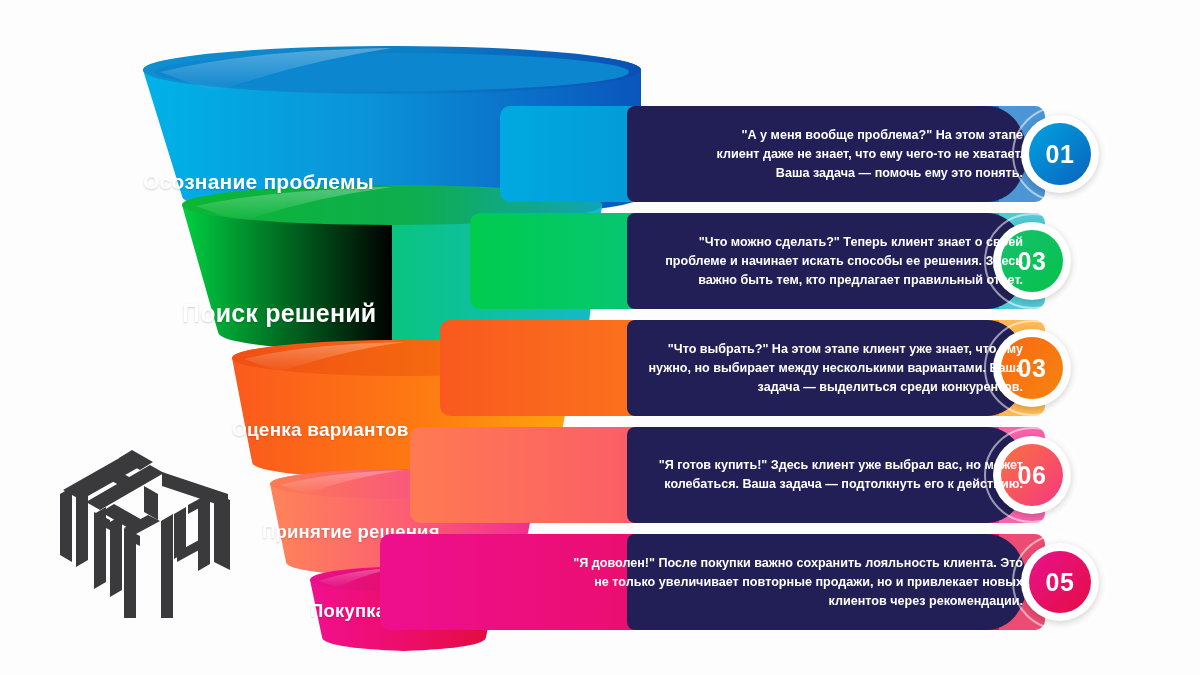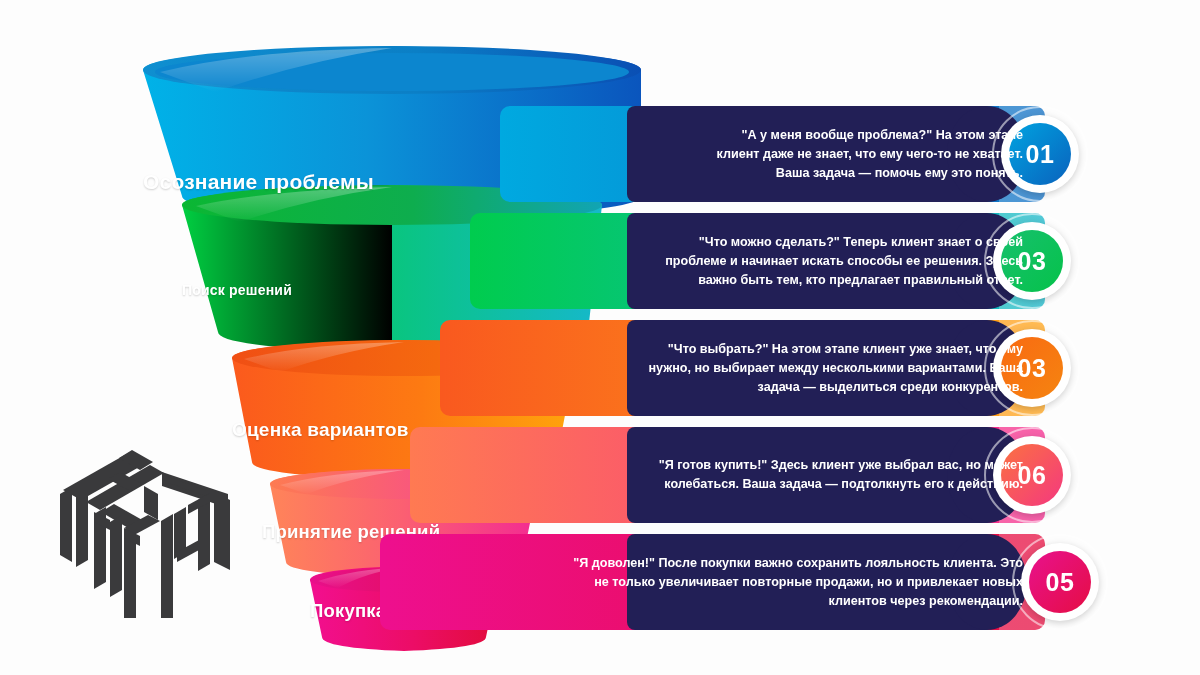--- a/index.html
+++ b/index.html
@@ -177,34 +177,34 @@
 
     <g>
       <path d="M310,580 Q310,569 404,566 Q498,569 498,580 L486,637
                Q486,648 404,651 Q322,648 322,637 Z" fill="url(#g5)"></path>
       <ellipse cx="404" cy="580" rx="94" ry="12" fill="url(#g5top)"></ellipse>
       <path d="M318,581 Q355,569 404,567 Q364,573 338,588 Z" fill="url(#shine)"></path>
     </g>
   </svg>
 
   <div class="funnel-label" style="left:143px;top:170px;width:498px;font-size:21px;">Осознание проблемы</div>
-  <div class="funnel-label" style="left:182px;top:282px;width:420px;font-size:14px;">Поиск решений</div>
+  <div class="funnel-label" style="left:182px;top:299px;width:420px;font-size:25px;">Поиск решений</div>
   <div class="funnel-label" style="left:232px;top:419px;width:344px;font-size:19px;">Оценка вариантов</div>
-  <div class="funnel-label" style="left:262px;top:521px;width:284px;font-size:18.5px;">Принятие решений</div>
+  <div class="funnel-label" style="left:262px;top:521px;width:284px;font-size:18.5px;">Принятие решения</div>
   <div class="funnel-label" style="left:310px;top:600px;width:188px;font-size:18.5px;">Покупка</div>
 
   <div class="row" style="left:500px;top:106px;width:545px;height:96px;">
     <div class="colorbar" style="width:545px;background:linear-gradient(90deg,#00a9e0 0%,#0f6fc4 100%);">
       <div class="sheen"></div>
     </div>
     <div class="navy" style="left:127px;width:360px;">
       <div class="cap"></div>
     </div>
     <div class="navy-text" style="width:310px;">"А у меня вообще проблема?" На этом этапе клиент даже не знает, что ему чего-то не хватает. Ваша задача — помочь ему это понять.</div>
-    <div class="badge-wrap" style="left:492px;">
+    <div class="badge-wrap" style="left:512px;">
       <div class="glow"></div>
       <div class="ring"></div>
       <div class="disc" style="background:linear-gradient(135deg,#00a3e0 0%,#0a62bd 100%);">01</div>
     </div>
   </div>
 
   <div class="row" style="left:470px;top:213px;width:575px;height:96px;">
     <div class="colorbar" style="width:575px;background:linear-gradient(90deg,#00cc4e 0%,#16b7c9 100%);">
       <div class="sheen"></div>
     </div>

